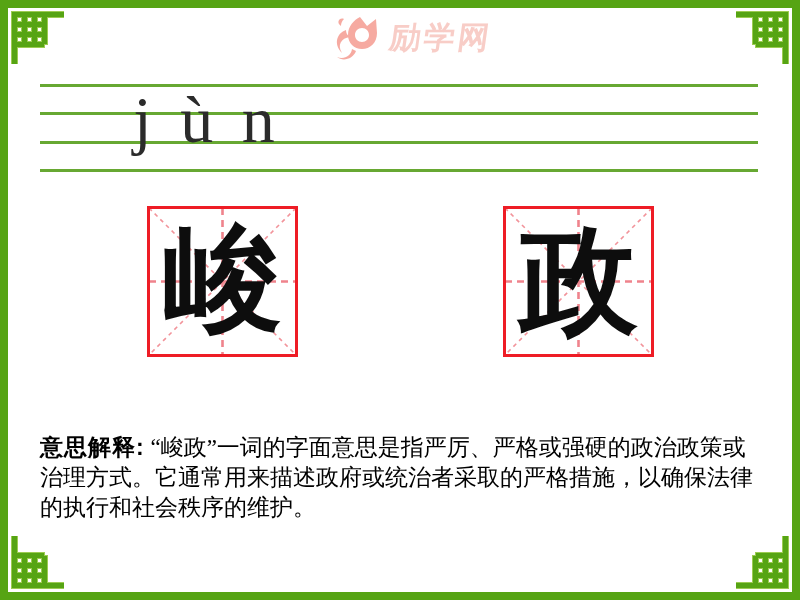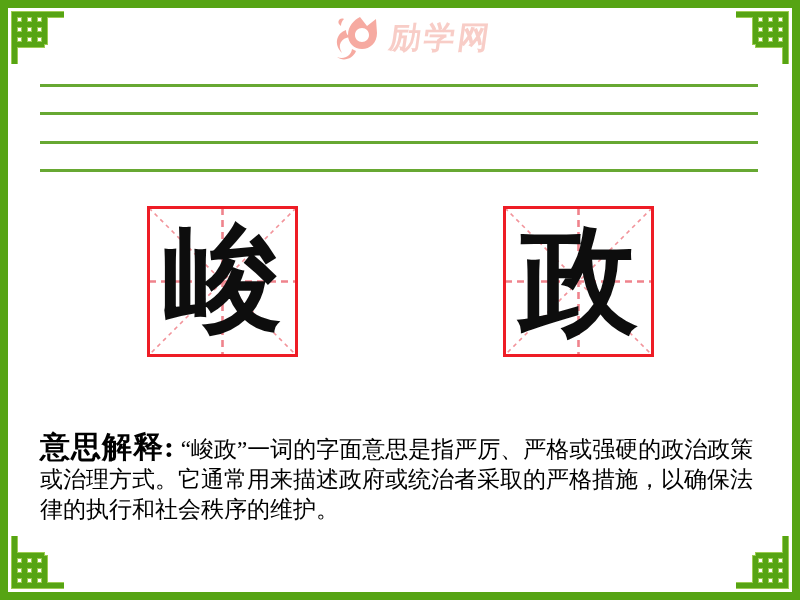--- a/index.html
+++ b/index.html
@@ -37,22 +37,22 @@
   .char-box svg{position:absolute;left:0;top:0;width:151px;height:151px;}
   .char-glyph{position:absolute;left:0;top:0;width:151px;height:151px;
               display:flex;align-items:center;justify-content:center;
               font-family:"Liberation Serif",serif;font-weight:bold;
               font-size:118px;color:#0d0d0d;line-height:1;}
 
   
   .definition{position:absolute;left:40px;top:409px;width:726px;
               font-size:23px;line-height:30px;color:#000;
               font-family:"Liberation Serif",serif;text-align:left;}
-  .definition .label{font-weight:bold;font-family:Liberation Serif, serif;
-                     font-size:30px;letter-spacing:1px;}
+  .definition .label{font-weight:bold;font-family:Liberation Sans, sans-serif;
+                     font-size:23px;letter-spacing:1px;}
 </style>
 </head>
 <body>
 
 <div id="stage">
 
   <div class="frame-bar bar-top"></div>
   <div class="frame-bar bar-bottom"></div>
   <div class="frame-bar bar-left"></div>
   <div class="frame-bar bar-right"></div>
@@ -157,20 +157,21 @@
       </g>
     </svg>
     <span class="logo-text">励学网</span>
   </div>
 
   <div class="py-line" style="top:84px"></div>
   <div class="py-line" style="top:112px"></div>
   <div class="py-line" style="top:141px"></div>
   <div class="py-line" style="top:169px"></div>
 
+  <div class="py-word" style="left:207px">j ù n</div>
 
   <div class="char-box" style="left:147px">
     <svg viewBox="0 0 151 151">
       <line x1="2" y1="2" x2="149" y2="149" stroke="#f2939a" stroke-width="1.6" stroke-dasharray="4 4"></line>
       <line x1="149" y1="2" x2="2" y2="149" stroke="#f2939a" stroke-width="1.6" stroke-dasharray="4 4"></line>
       <line x1="75.5" y1="2" x2="75.5" y2="149" stroke="#ef838c" stroke-width="2.6" stroke-dasharray="7 5"></line>
       <line x1="2" y1="75.5" x2="149" y2="75.5" stroke="#ef838c" stroke-width="2.6" stroke-dasharray="7 5"></line>
       <rect x="1.5" y="1.5" width="148" height="148" fill="none" stroke="#ee1c25" stroke-width="3"></rect>
     </svg>
     <div class="char-glyph">峻</div>

